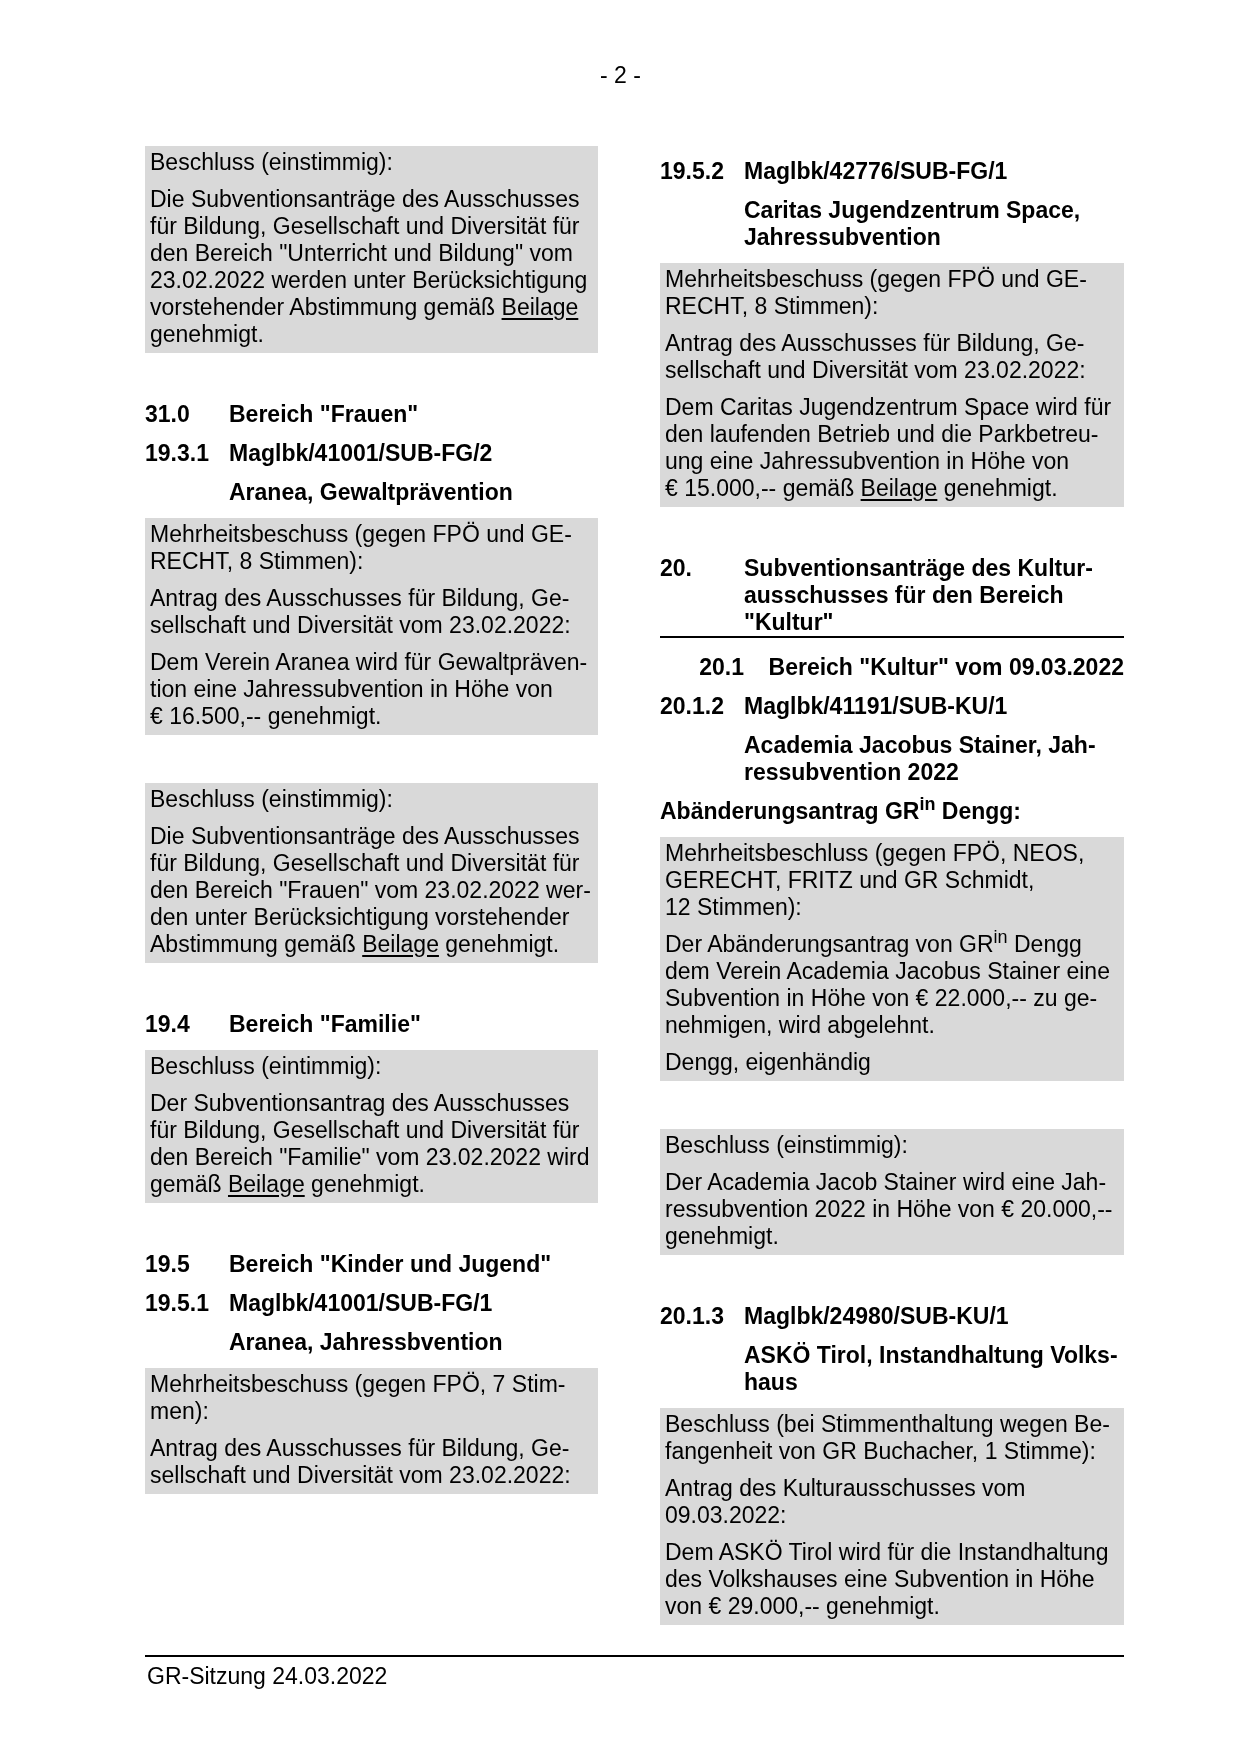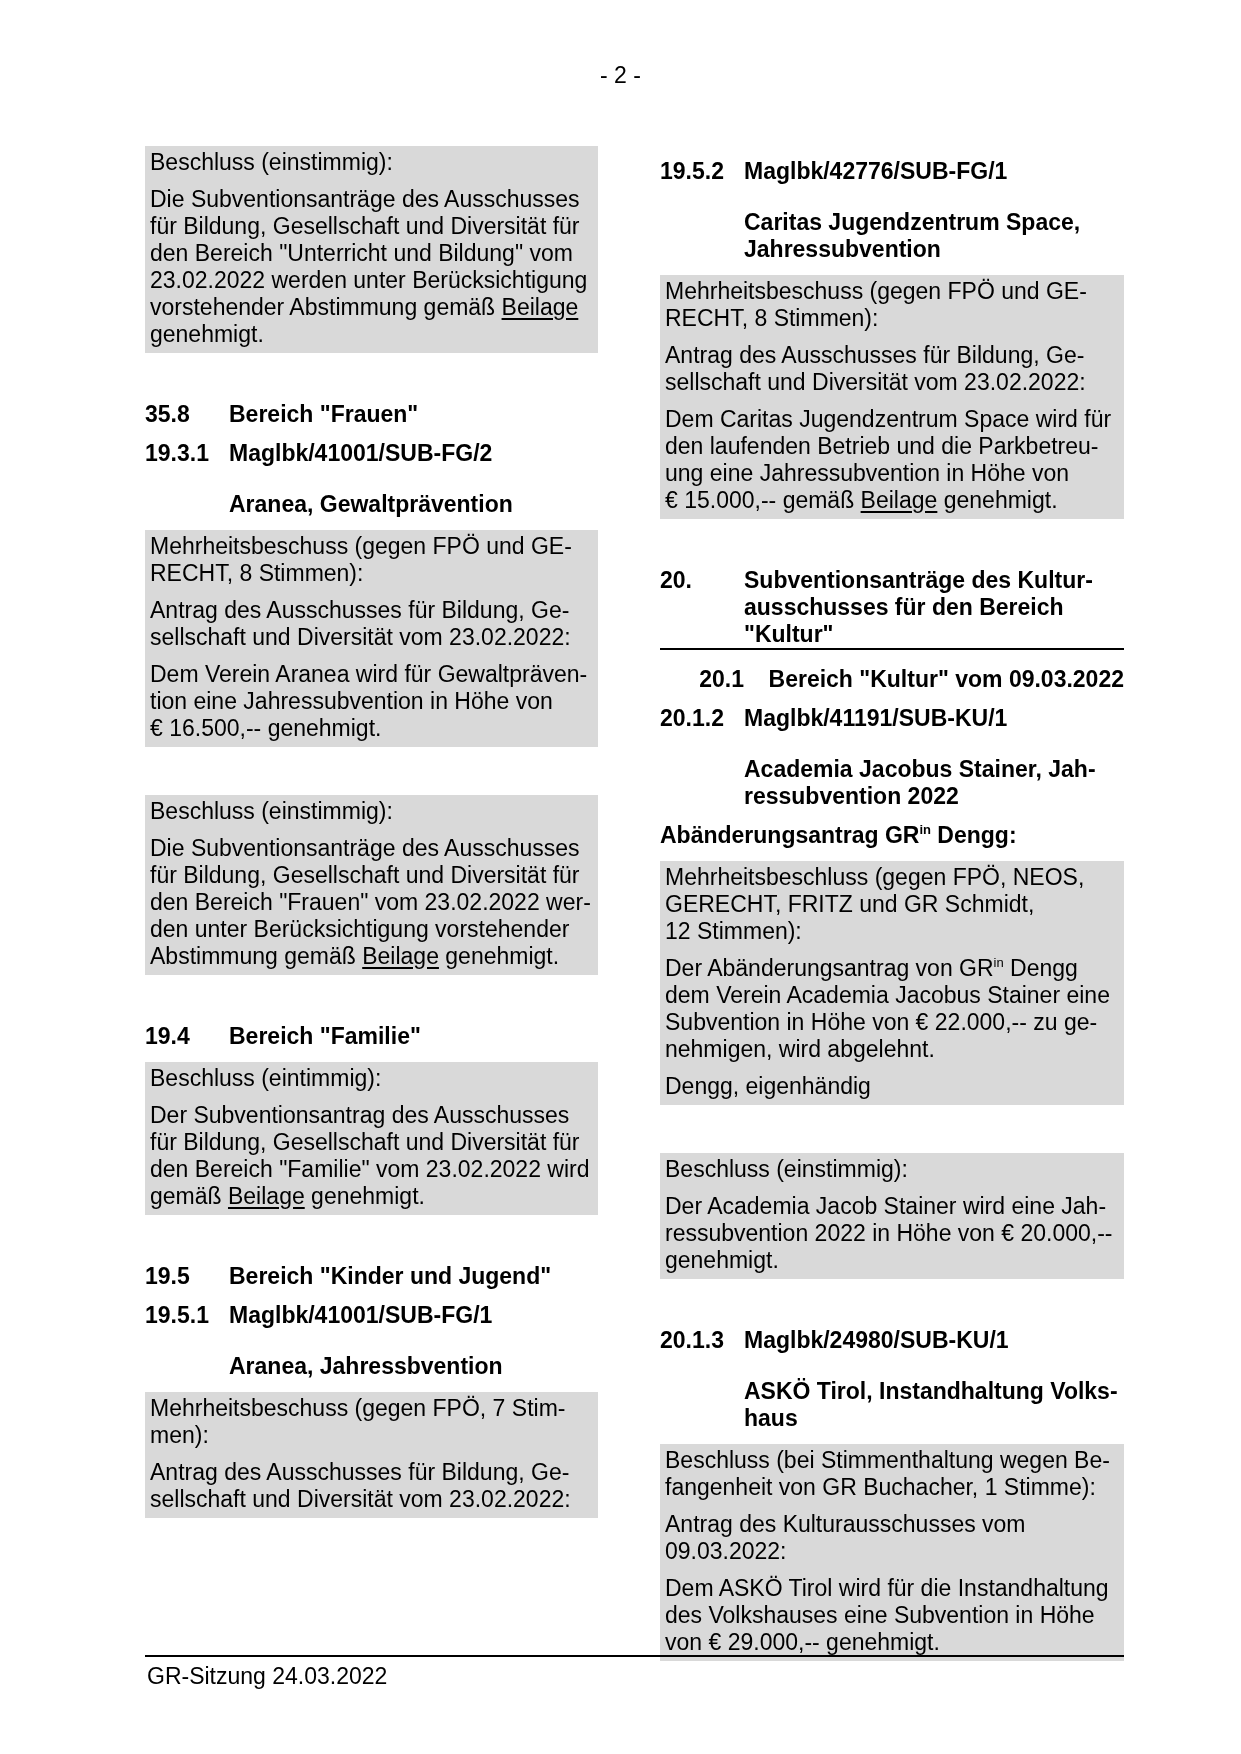--- a/index.html
+++ b/index.html
@@ -24,44 +24,44 @@
     padding:3px 6px 5px 5px;
     margin-top:12px;
   }
   .gb-para{margin:0 0 10px 0;}
   .gb-para:last-child{margin-bottom:0;}
   .heading{display:flex;font-weight:bold;margin-top:12px;}
   .h-num{flex:0 0 84px;}
   .h-title{flex:1;}
   .section-head{border-bottom:2px solid #000;}
   .section-head + .heading{margin-top:16px;text-align:right;}
-  .subtitle{font-weight:bold;margin:24px 0 0 84px;}
+  .subtitle{font-weight:bold;margin:12px 0 0 84px;}
   .boldline{font-weight:bold;margin-top:12px;}
   .spacer{height:36px;}
   u{text-decoration:underline;text-underline-offset:3px;}
-  sup{font-size:13px;line-height:0;vertical-align:super;}
+  sup{font-size:18px;line-height:0;vertical-align:super;}
   .footer-rule{
     position:absolute;left:145px;top:1655px;width:979px;
     border-top:2px solid #000;
   }
   .footer-text{position:absolute;left:147px;top:1663px;}
 </style>
 </head>
 <body>
 
 <div class="page">
   <div class="page-number">- 2 -</div>
   <div class="col col-left" id="col-left">
       <div class="graybox">
         <p class="gb-para">Beschluss (einstimmig):</p>
         <p class="gb-para">Die Subventionsanträge des Ausschusses<br>für Bildung, Gesellschaft und Diversität für<br>den Bereich "Unterricht und Bildung" vom<br>23.02.2022 werden unter Berücksichtigung<br>vorstehender Abstimmung gemäß <u>Beilage</u><br>genehmigt.</p>
       </div>
       <div class="spacer"></div>
       <div class="heading">
-        <span class="h-num">35.8</span>
+        <span class="h-num">31.0</span>
         <span class="h-title">Bereich "Frauen"</span>
       </div>
       <div class="heading">
         <span class="h-num">19.3.1</span>
         <span class="h-title">Maglbk/41001/SUB-FG/2</span>
       </div>
       <div class="subtitle">Aranea, Gewaltprävention</div>
       <div class="graybox">
         <p class="gb-para">Mehrheitsbeschuss (gegen FPÖ und GE-<br>RECHT, 8 Stimmen):</p>
         <p class="gb-para">Antrag des Ausschusses für Bildung, Ge-<br>sellschaft und Diversität vom 23.02.2022:</p>

